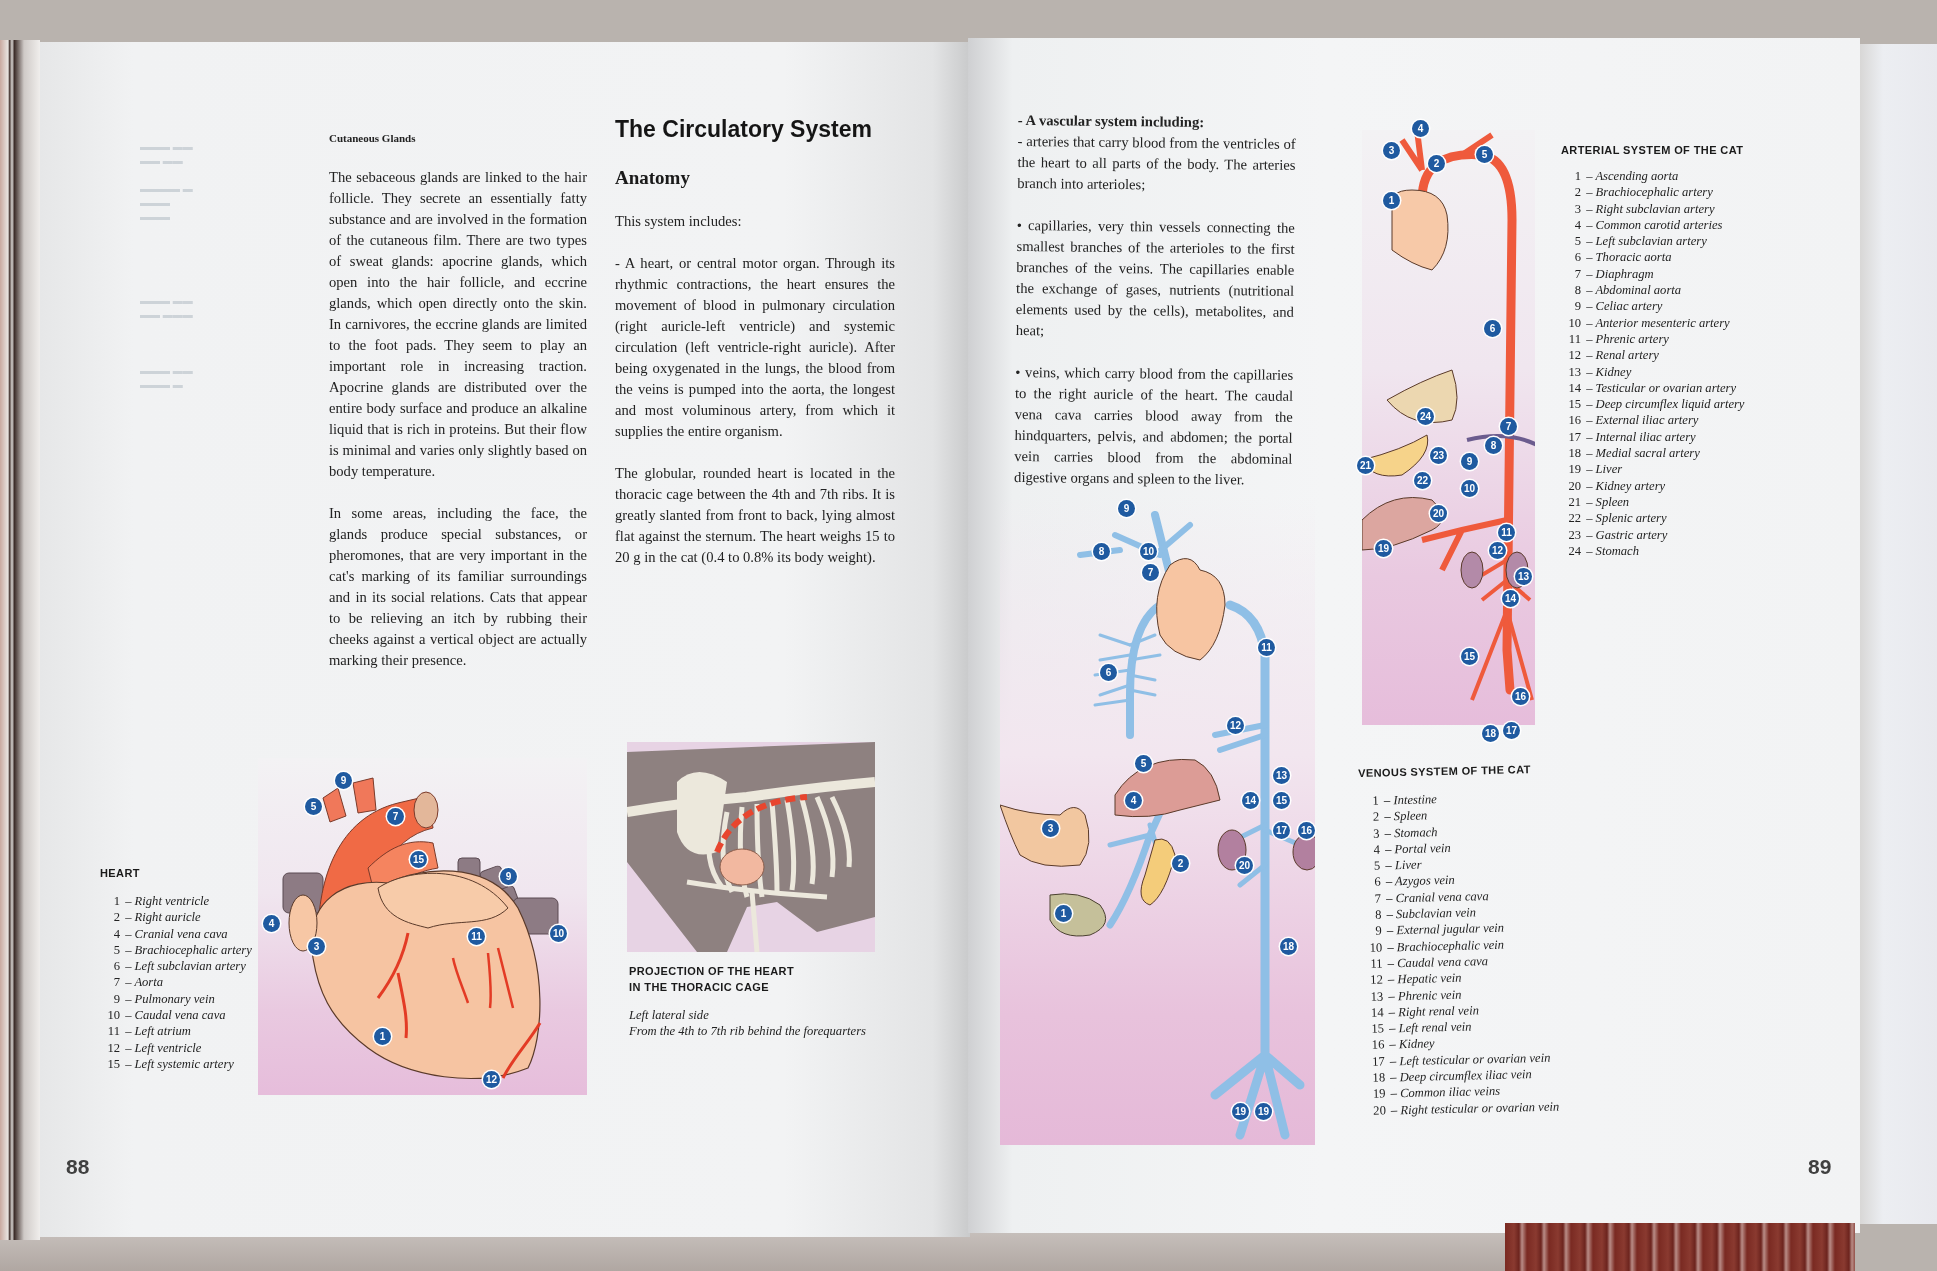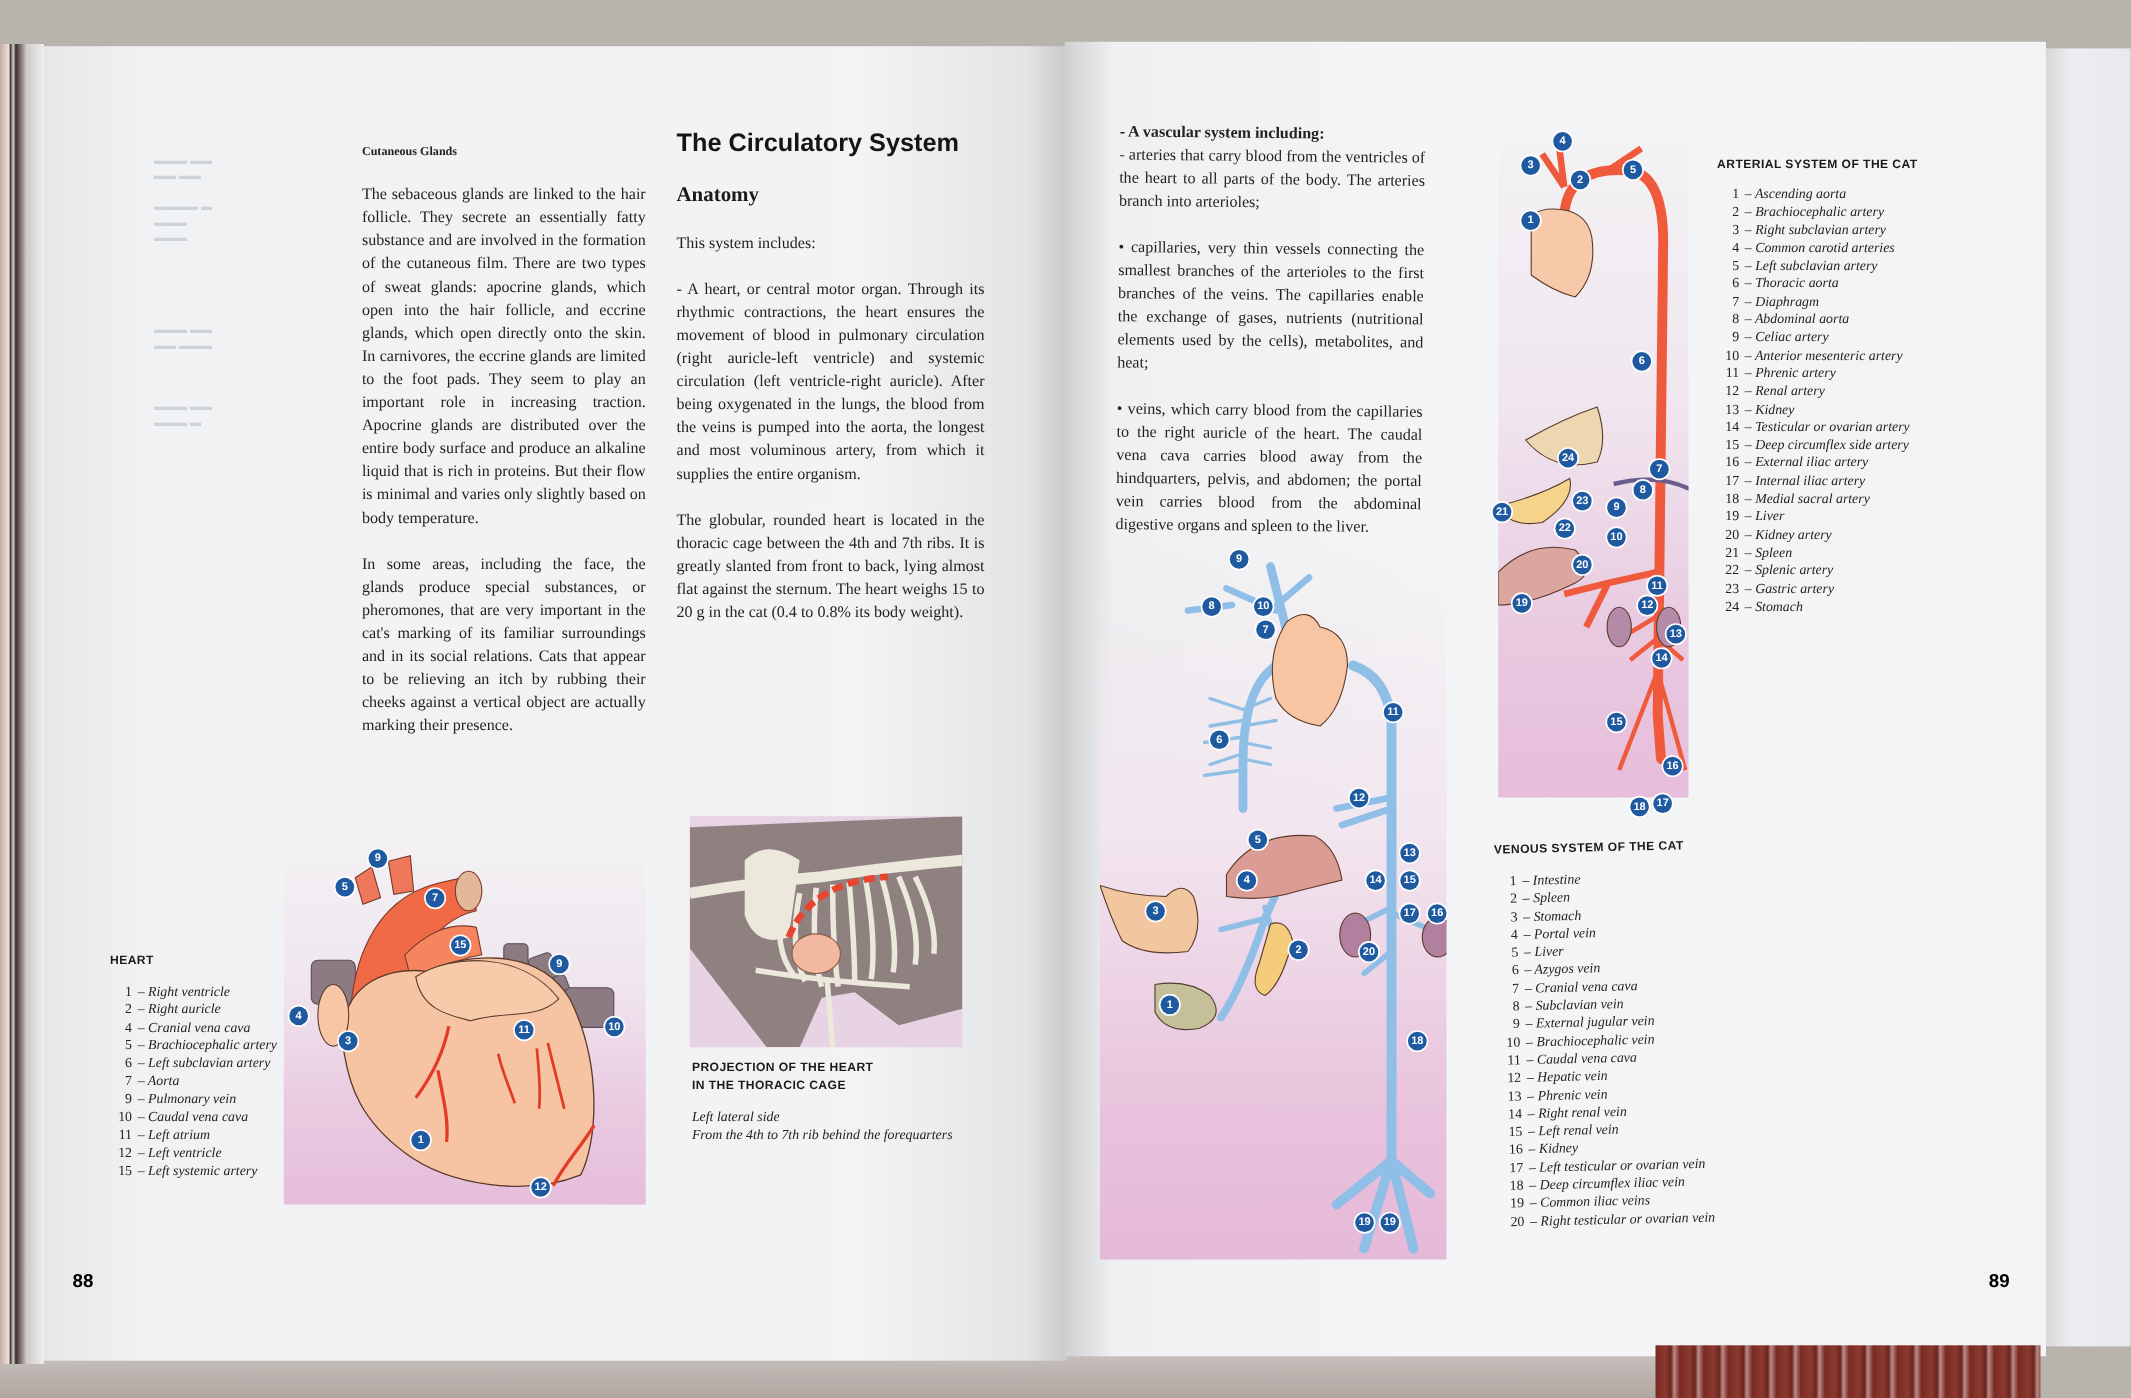--- a/index.html
+++ b/index.html
@@ -15,21 +15,21 @@
 
   .body-text{font-size:14.6px;line-height:21px;text-align:justify;color:#222;}
   .body-text p{margin:0 0 21px 0;}
   .sec-title{font-family:"Liberation Sans",sans-serif;font-weight:bold;font-size:23px;color:#151515;}
   .sub-title{font-family:"Liberation Serif",serif;font-weight:bold;font-size:19px;color:#1a1a1a;}
   .glands-head{font-size:11px;font-weight:bold;}
   .caption-head{font-family:"Liberation Sans",sans-serif;font-weight:bold;font-size:11px;letter-spacing:.4px;text-transform:uppercase;color:#1a1a1a;line-height:16px;}
   .legend{font-style:italic;font-size:12.6px;line-height:16.3px;color:#222;}
   .legend .num{font-style:normal;display:inline-block;min-width:20px;text-align:right;margin-right:2px;}
   .legend-row{white-space:nowrap;}
-  .page-num{font-family:"Liberation Sans",sans-serif;font-weight:bold;font-size:17px;color:#000000;}
+  .page-num{font-family:"Liberation Sans",sans-serif;font-weight:bold;font-size:21px;color:#404040;}
   .panel-pink{background:linear-gradient(180deg,#f3f2f4 0%,#f0e6ef 40%,#e9c9e0 75%,#e6bddb 100%);}
   .badge{position:absolute;width:17px;height:17px;border-radius:50%;background:#1f5aa0;color:#fff;font-family:"Liberation Sans",sans-serif;font-weight:bold;font-size:10px;line-height:17px;text-align:center;box-shadow:0 0 0 1.5px #fff;}
   .ghost{position:absolute;color:#8c9aa8;font-size:10px;line-height:14px;opacity:.35;font-family:"Liberation Sans",sans-serif;}
 </style>
 </head>
 <body>
 
 <div class="abs bottom-left"></div>
 <div class="abs spine-left"></div>
 <div class="abs page-left"></div>
@@ -198,21 +198,21 @@
       <div class="legend-row"><span class="num">5</span><span> – </span><span>Left subclavian artery</span></div>
       <div class="legend-row"><span class="num">6</span><span> – </span><span>Thoracic aorta</span></div>
       <div class="legend-row"><span class="num">7</span><span> – </span><span>Diaphragm</span></div>
       <div class="legend-row"><span class="num">8</span><span> – </span><span>Abdominal aorta</span></div>
       <div class="legend-row"><span class="num">9</span><span> – </span><span>Celiac artery</span></div>
       <div class="legend-row"><span class="num">10</span><span> – </span><span>Anterior mesenteric artery</span></div>
       <div class="legend-row"><span class="num">11</span><span> – </span><span>Phrenic artery</span></div>
       <div class="legend-row"><span class="num">12</span><span> – </span><span>Renal artery</span></div>
       <div class="legend-row"><span class="num">13</span><span> – </span><span>Kidney</span></div>
       <div class="legend-row"><span class="num">14</span><span> – </span><span>Testicular or ovarian artery</span></div>
-      <div class="legend-row"><span class="num">15</span><span> – </span><span>Deep circumflex side artery</span></div>
+      <div class="legend-row"><span class="num">15</span><span> – </span><span>Deep circumflex liquid artery</span></div>
       <div class="legend-row"><span class="num">16</span><span> – </span><span>External iliac artery</span></div>
       <div class="legend-row"><span class="num">17</span><span> – </span><span>Internal iliac artery</span></div>
       <div class="legend-row"><span class="num">18</span><span> – </span><span>Medial sacral artery</span></div>
       <div class="legend-row"><span class="num">19</span><span> – </span><span>Liver</span></div>
       <div class="legend-row"><span class="num">20</span><span> – </span><span>Kidney artery</span></div>
       <div class="legend-row"><span class="num">21</span><span> – </span><span>Spleen</span></div>
       <div class="legend-row"><span class="num">22</span><span> – </span><span>Splenic artery</span></div>
       <div class="legend-row"><span class="num">23</span><span> – </span><span>Gastric artery</span></div>
       <div class="legend-row"><span class="num">24</span><span> – </span><span>Stomach</span></div>
     </div>

